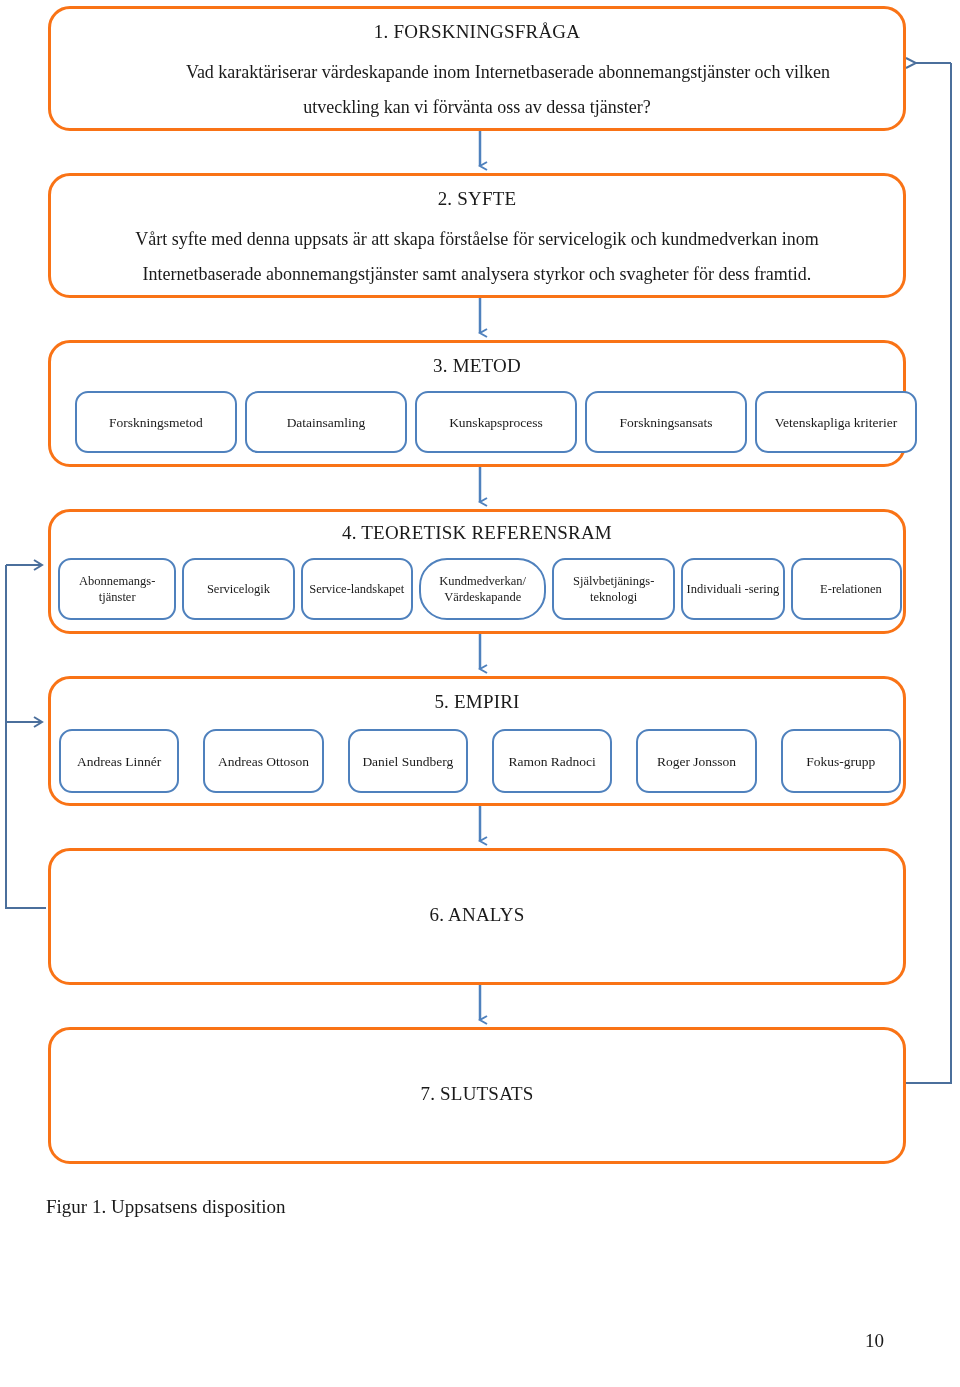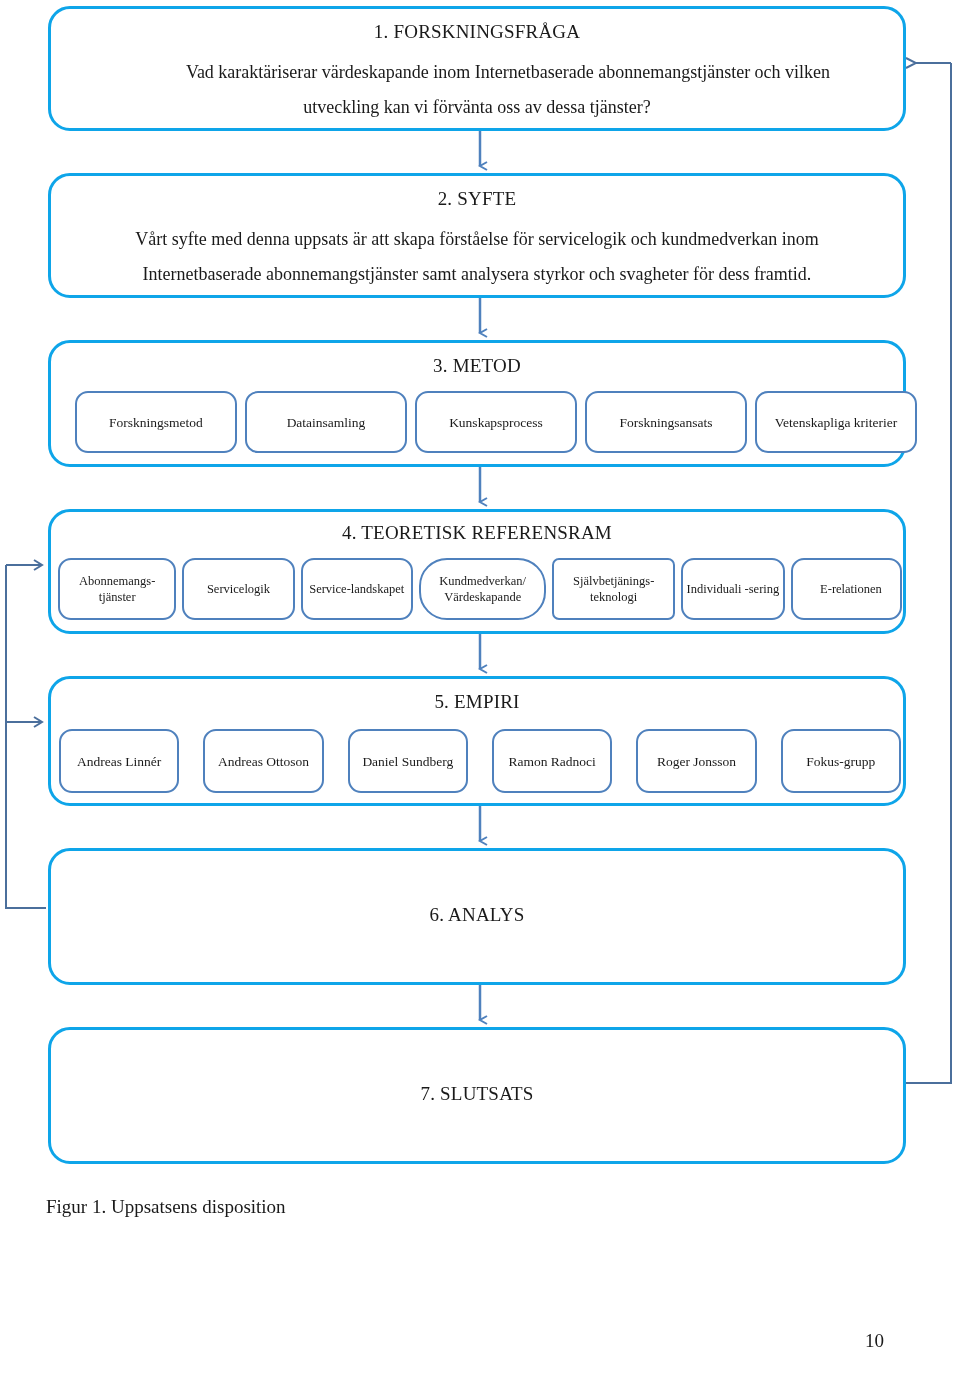--- a/index.html
+++ b/index.html
@@ -25,21 +25,21 @@
     position: absolute;
     left: 0; top: 0;
     width: 960px; height: 1387px;
     pointer-events: none;
   }
 
   
   .section {
     position: absolute;
     box-sizing: border-box;
-    border: 3px solid #0ea5e9;
+    border: 3px solid #f97316;
     border-radius: 22px;
     background: #ffffff;
   }
   .section-title {
     position: absolute;
     left: 0;
     width: 100%;
     text-align: center;
     font-size: 19px;
     letter-spacing: .2px;
@@ -159,21 +159,21 @@
     </div>
   </div>
 
   <div class="section" style="left:48px; top:509px; width:858px; height:125px;">
     <div class="section-title" style="top:10px;">4. TEORETISK REFERENSRAM</div>
     <div class="strip" style="left:7px; top:46px; width:844px; height:62px; gap:6px;">
       <div class="chip sm" style="flex:1.06 1 0;">Abonnemangs-tjänster</div>
       <div class="chip sm" style="flex:1 1 0;">Servicelogik</div>
       <div class="chip sm" style="flex:1 1 0;">Service-landskapet</div>
       <div class="chip sm" style="flex:1.15 1 0;border-radius:28px;">Kundmedverkan/ Värdeskapande</div>
-      <div class="chip sm" style="flex:1.1 1 0;border-radius:7px;">Självbetjänings-teknologi</div>
+      <div class="chip sm" style="flex:1.1 1 0;">Självbetjänings-teknologi</div>
       <div class="chip sm" style="flex:.92 1 0;">Individuali -sering</div>
       <div class="chip sm" style="flex:.9 1 0;padding-left:12px;">E-relationen</div>
     </div>
   </div>
 
   <div class="section" style="left:48px; top:676px; width:858px; height:130px;">
     <div class="section-title" style="top:12px;">5. EMPIRI</div>
     <div class="strip" style="left:8px; top:50px; width:842px; height:64px; gap:24px;">
       <div class="chip" style="flex:1 1 0;">Andreas Linnér</div>
       <div class="chip" style="flex:1 1 0;">Andreas Ottoson</div>

